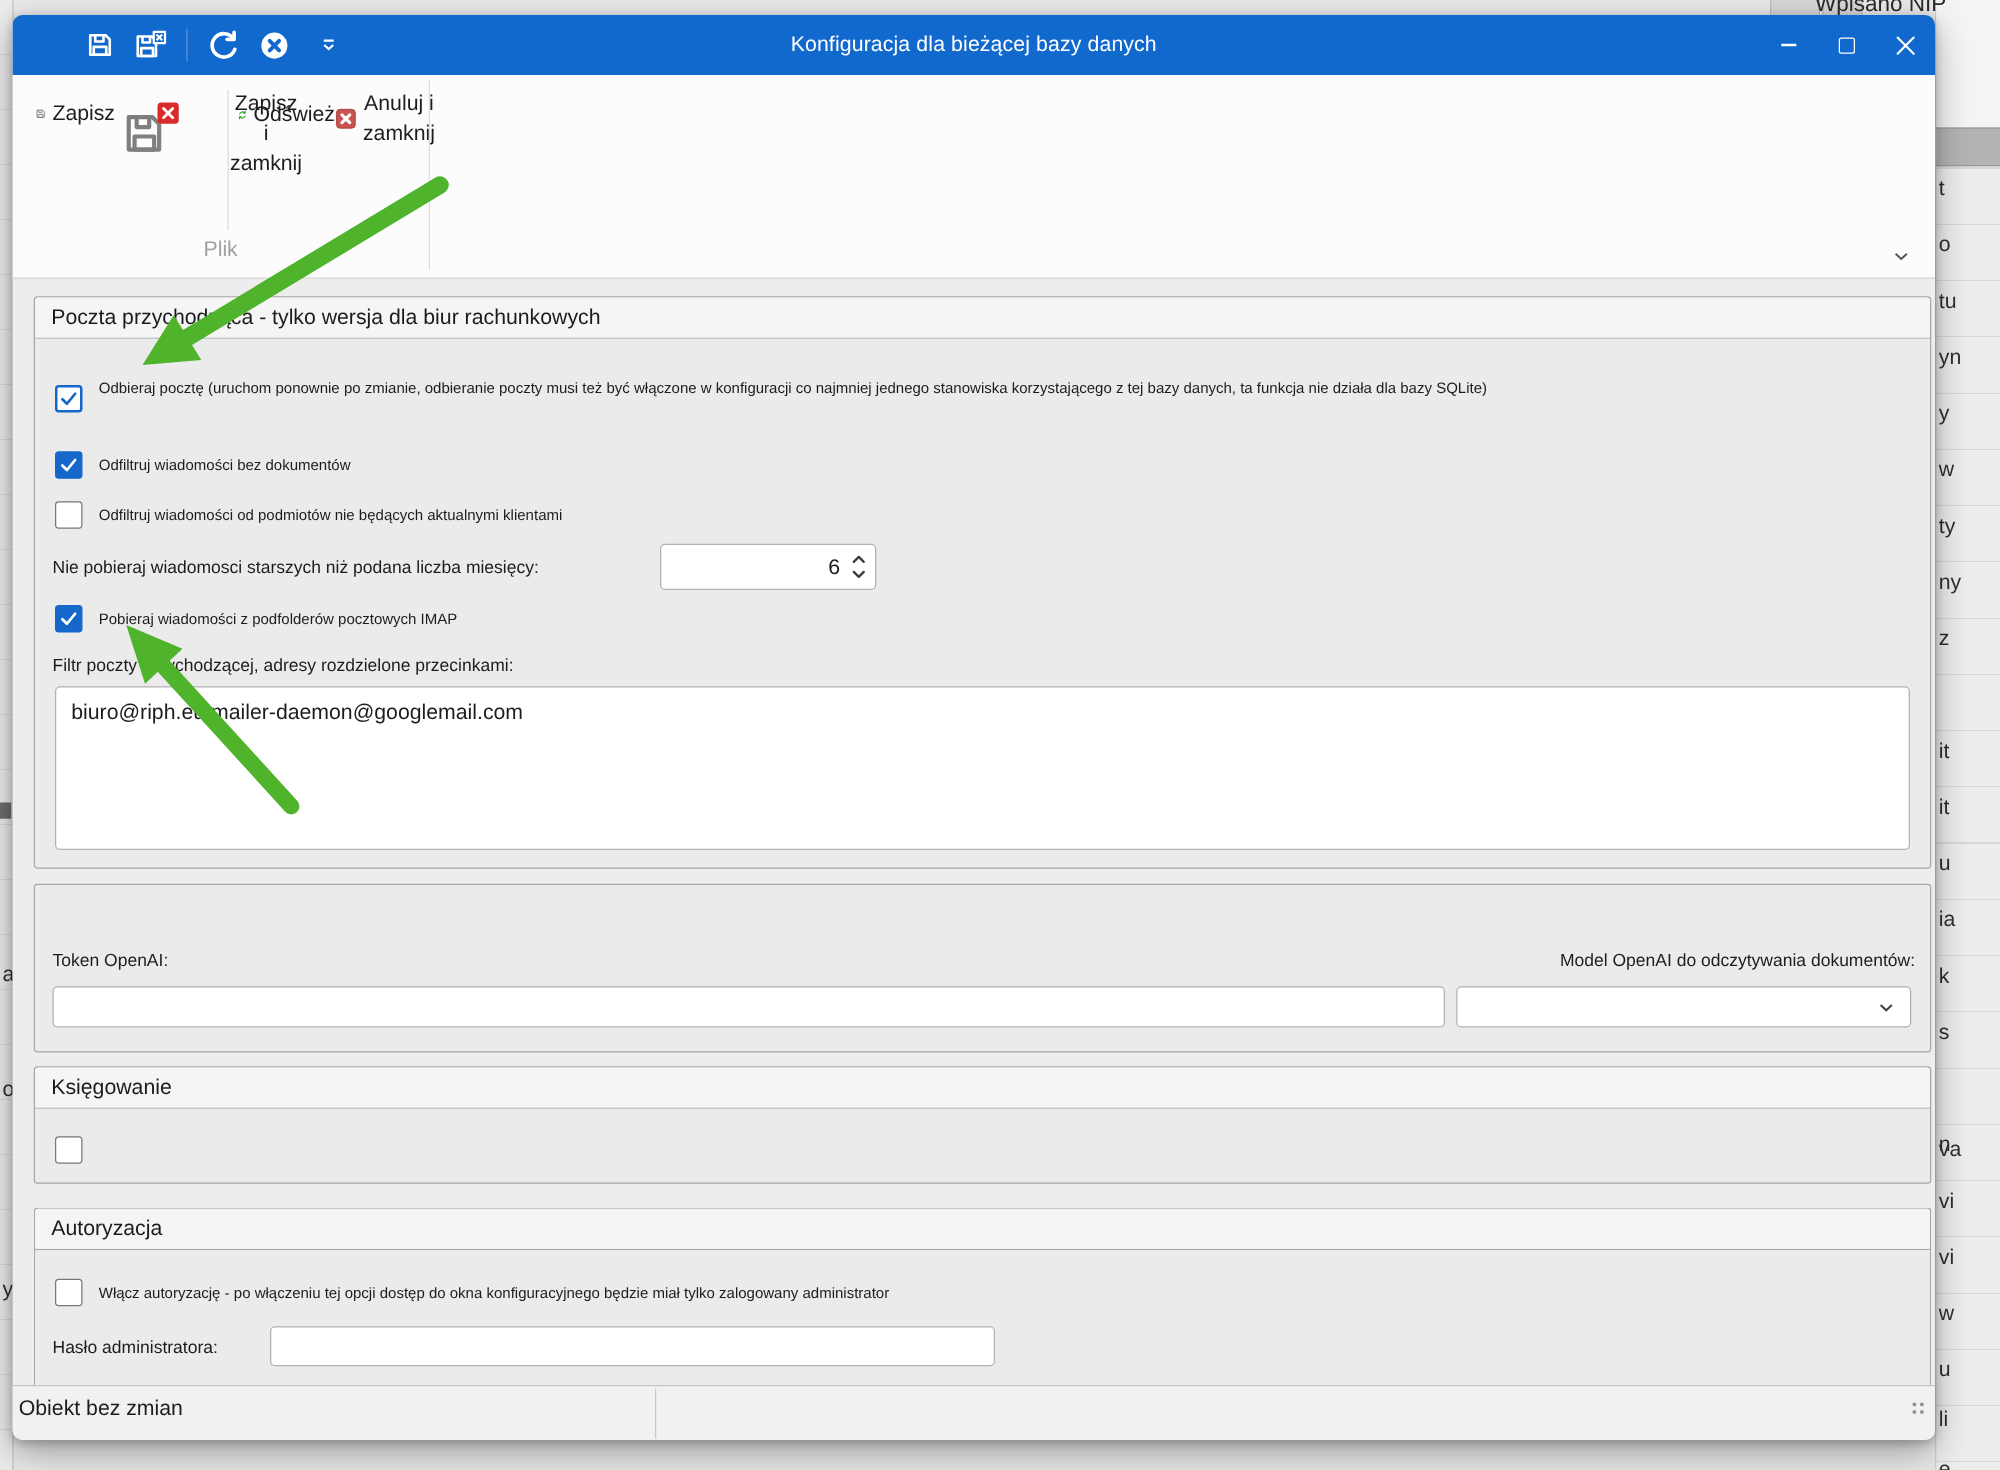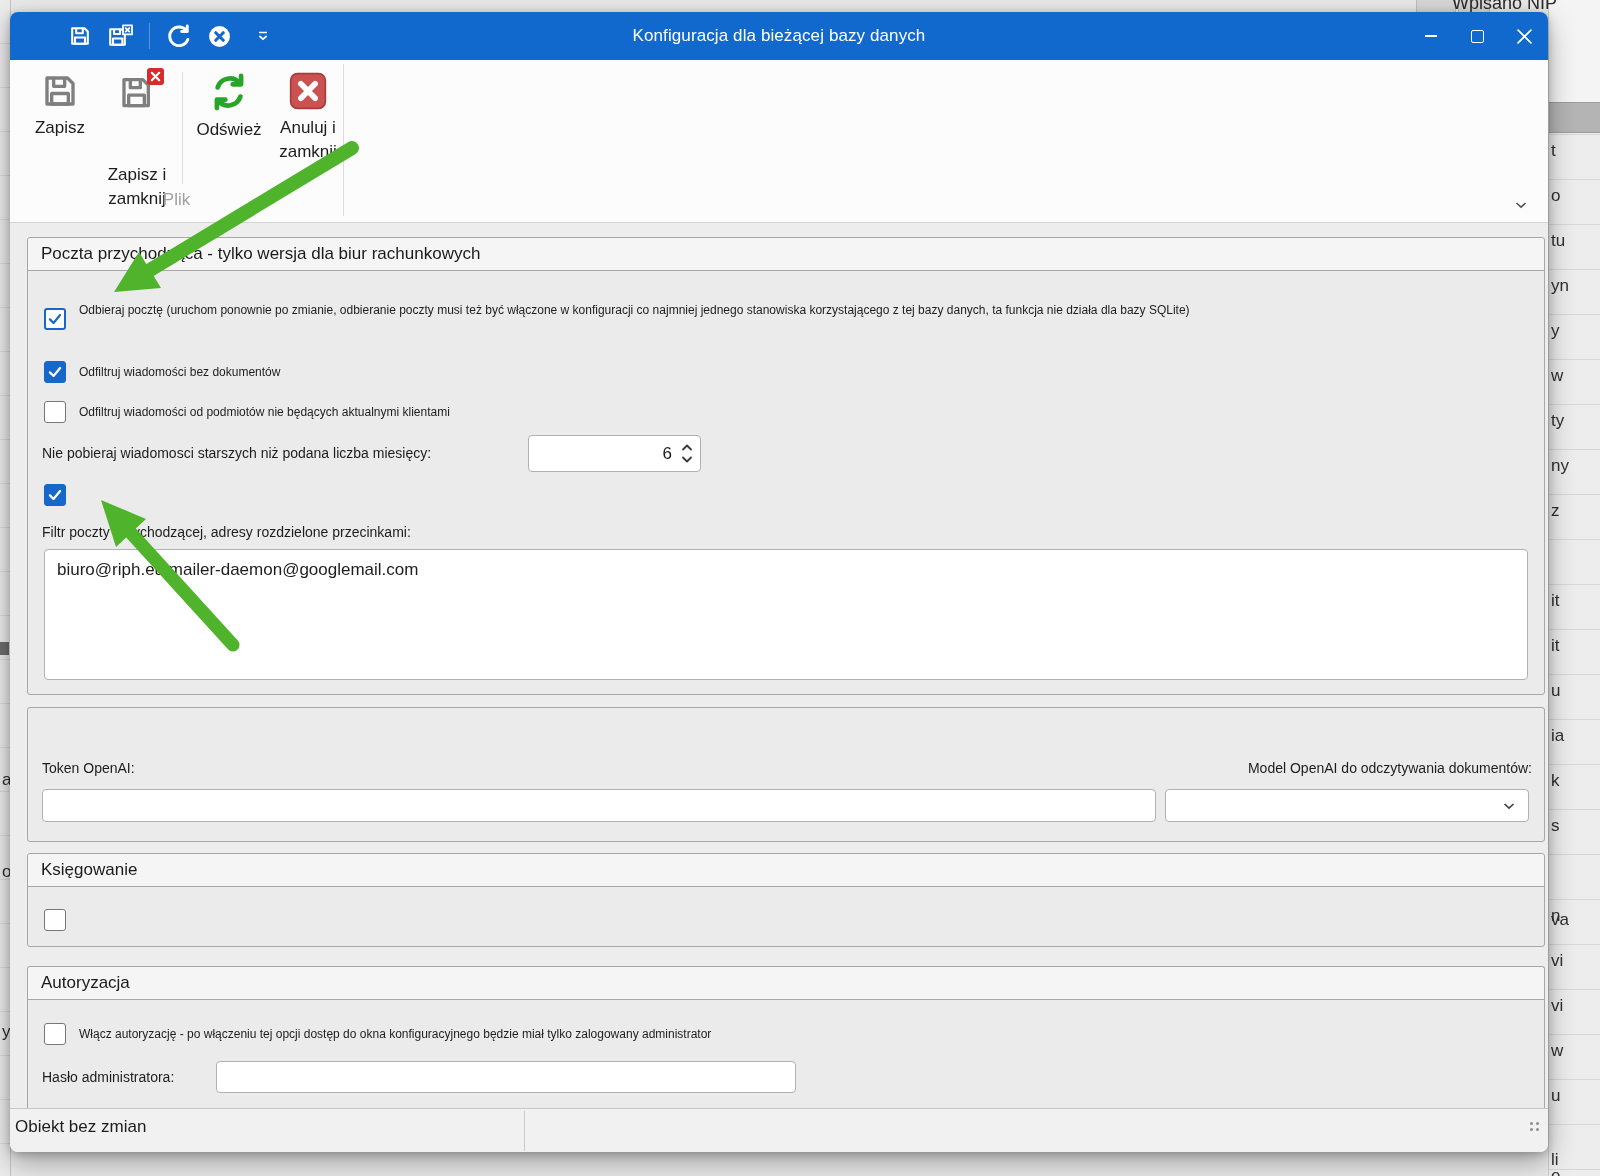--- a/index.html
+++ b/index.html
@@ -31,21 +31,21 @@
   .qat-btn{display:flex;align-items:center;justify-content:center;cursor:pointer;}
   .title-text{position:absolute;left:0;top:0;width:1538px;height:48px;line-height:48px;
     text-align:center;color:#ffffff;font-size:17px;letter-spacing:.1px;pointer-events:none;}
   .win-btns{position:absolute;right:0;top:0;height:48px;display:flex;}
   .win-btn{width:47px;height:48px;display:flex;align-items:center;justify-content:center;cursor:pointer;}
   .ico-min{display:block;width:12px;height:2px;background:#fff;}
   .ico-max{display:block;width:11px;height:11px;border:1.6px solid #fff;border-radius:2px;}
   
   .ribbon{position:absolute;left:0;top:48px;width:1538px;height:162px;background:#fcfcfc;
     border-bottom:1px solid #d4d4d4;}
-  .rbtn{position:absolute;top:6px;display:flex;flex-direction:column;align-items:center;
+  .rbtn{position:absolute;top:6px;display:flex;flex-direction:row;align-items:center;
     gap:5px;padding-top:5px;cursor:pointer;}
   .rbtn .lbl{font-size:17px;line-height:24px;text-align:center;color:#1d1d1d;}
   .rib-sep{position:absolute;width:1px;background:#dcdcdc;}
   .rib-group-label{position:absolute;left:0;top:130px;width:333px;text-align:center;
     font-size:17px;color:#a0a0a0;}
   .badge-wrap{position:relative;}
   .badge-x{position:absolute;top:-3px;right:-7px;width:17px;height:17px;background:#d92b2b;
     border-radius:3px;display:flex;align-items:center;justify-content:center;}
   .rib-collapse{position:absolute;left:1498px;top:132px;width:26px;height:26px;
     display:flex;align-items:center;justify-content:center;cursor:pointer;}
@@ -113,21 +113,21 @@
         <span class="frag" style="top: 681px;">u</span>
         <span class="frag" style="top: 726px;">ia</span>
         <span class="frag" style="top: 771px;">k</span>
         <span class="frag" style="top: 816px;">s</span>
         <span class="frag" style="top: 910px; text-align: center;">va</span>
         <span class="frag" style="top: 906px;">n</span>
         <span class="frag" style="top: 951px;">vi</span>
         <span class="frag" style="top: 996px;">vi</span>
         <span class="frag" style="top: 1041px;">w</span>
         <span class="frag" style="top: 1086px;">u</span>
-        <span class="frag" style="top: 1150px;">li</span>
+        <span class="frag" style="top: 1126px;">li</span>
         <span class="frag" style="top: 1166px;">e</span>
       </div>
   </div>
   <div class="bg-tab" style="left:1416px;width:38px;"></div>
   <div class="bg-tab" style="left:1458px;width:30px;"></div>
   <div class="bg-top-text">Wpisano NIP</div>
 
   <div class="dialog">
 
     <div class="titlebar">
@@ -263,20 +263,21 @@
           <path d="M3 9.5 L7 5.5 L11 9.5"></path>
           <path d="M3 17.5 L7 21.5 L11 17.5"></path>
         </svg>
       </div>
 
       <span class="checkbox checked" style="left:16px;top:246px;">
         <svg width="16" height="16" viewBox="0 0 22 22" fill="none" stroke="#ffffff" stroke-width="3" stroke-linecap="round" stroke-linejoin="round">
             <polyline points="4 11.5 9 16.5 18 5.5"></polyline>
           </svg>
       </span>
+      <div class="cb-label" style="left:51px;top:245px;">Pobieraj wiadomości z podfolderów pocztowych IMAP</div>
 
       <span class="plain-label" style="left:14px;top:286px;">Filtr poczty przychodzącej, adresy rozdzielone przecinkami:</span>
       <div class="tb textarea" style="left:16px;top:311px;width:1484px;height:131px;">biuro@riph.eu,mailer-daemon@googlemail.com</div>
     </div>
 
     <div class="section" style="top:695px;height:133px;">
       <span class="plain-label" style="left:14px;top:52px;">Token OpenAI:</span>
       <span class="plain-label" style="right:12px;left:auto;top:52px;">Model OpenAI do odczytywania dokumentów:</span>
       <div class="tb" style="left:14px;top:81px;width:1114px;height:33px;"></div>
       <div class="tb ddl" style="left:1137px;top:81px;width:364px;height:33px;">

